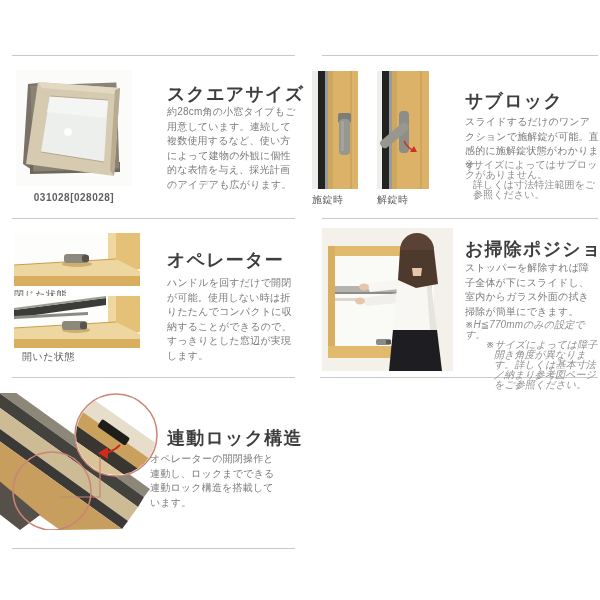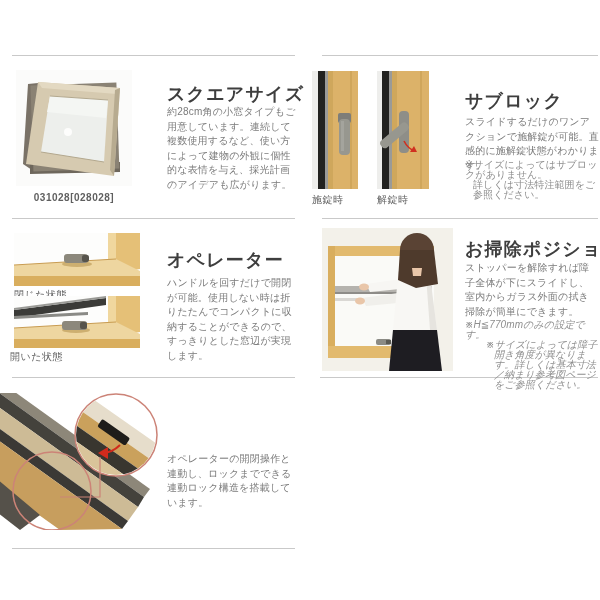--- a/index.html
+++ b/index.html
@@ -160,21 +160,21 @@
       <polygon points="0,32 102,26 126,38 126,44 0,44" fill="#eed6a0"></polygon>
       <rect x="0" y="43" width="126" height="9" fill="#d9ae5e"></rect>
       <line x1="0" y1="32" x2="102" y2="26" stroke="#c89c52" stroke-width="1"></line>
       <g>
         <ellipse cx="62" cy="34" rx="14" ry="3" fill="#b89550" opacity="0.6"></ellipse>
         <rect x="48" y="25" width="25" height="9" rx="3" fill="#8c887c"></rect>
         <rect x="66" y="26" width="7" height="7" rx="2" fill="#57544c"></rect>
       </g>
     </svg>
   </div>
-  <div class="caption" style="left:10px; top:350px;">開いた状態</div>
+  <div class="caption" style="left:22px; top:350px;">開いた状態</div>
 
   <div class="heading" style="left:167px; top:248px;">オペレーター</div>
   <div class="body-text" style="left:167px; top:276px; width:131px;">ハンドルを回すだけで開閉が可能。使用しない時は折りたたんでコンパクトに収納することができるので、すっきりとした窓辺が実現します。</div>
 
   <div class="photo" style="left:322px; top:228px; width:131px; height:143px;">
     <svg width="131" height="143" viewBox="0 0 131 143">
       <rect x="0" y="0" width="131" height="143" fill="#f3f1ea"></rect>
 
       <rect x="6" y="18" width="106" height="10" fill="#e2ba6e"></rect>
       <rect x="6" y="18" width="7" height="112" fill="#d9ae5e"></rect>
@@ -240,15 +240,16 @@
           </g>
         </g>
       </g>
 
       <circle cx="52" cy="98" r="39" fill="none" stroke="#cc8377" stroke-width="1.5"></circle>
 
       <polyline points="60,104 100,104 100,64" fill="none" stroke="#cc8377" stroke-width="1.2"></polyline>
     </svg>
   </div>
 
-  <div class="body-text" style="left:167px; top:452px; width:131px;">オペレーターの開閉操作と連動し、ロックまでできる連動ロック構造を搭載しています。</div>
+  <div class="heading" style="left:167px; top:426px;">連動ロック構造</div>
+  <div class="body-text" style="left:150px; top:452px; width:131px;">オペレーターの開閉操作と連動し、ロックまでできる連動ロック構造を搭載しています。</div>
 
 </div>
 
 </body></html>

